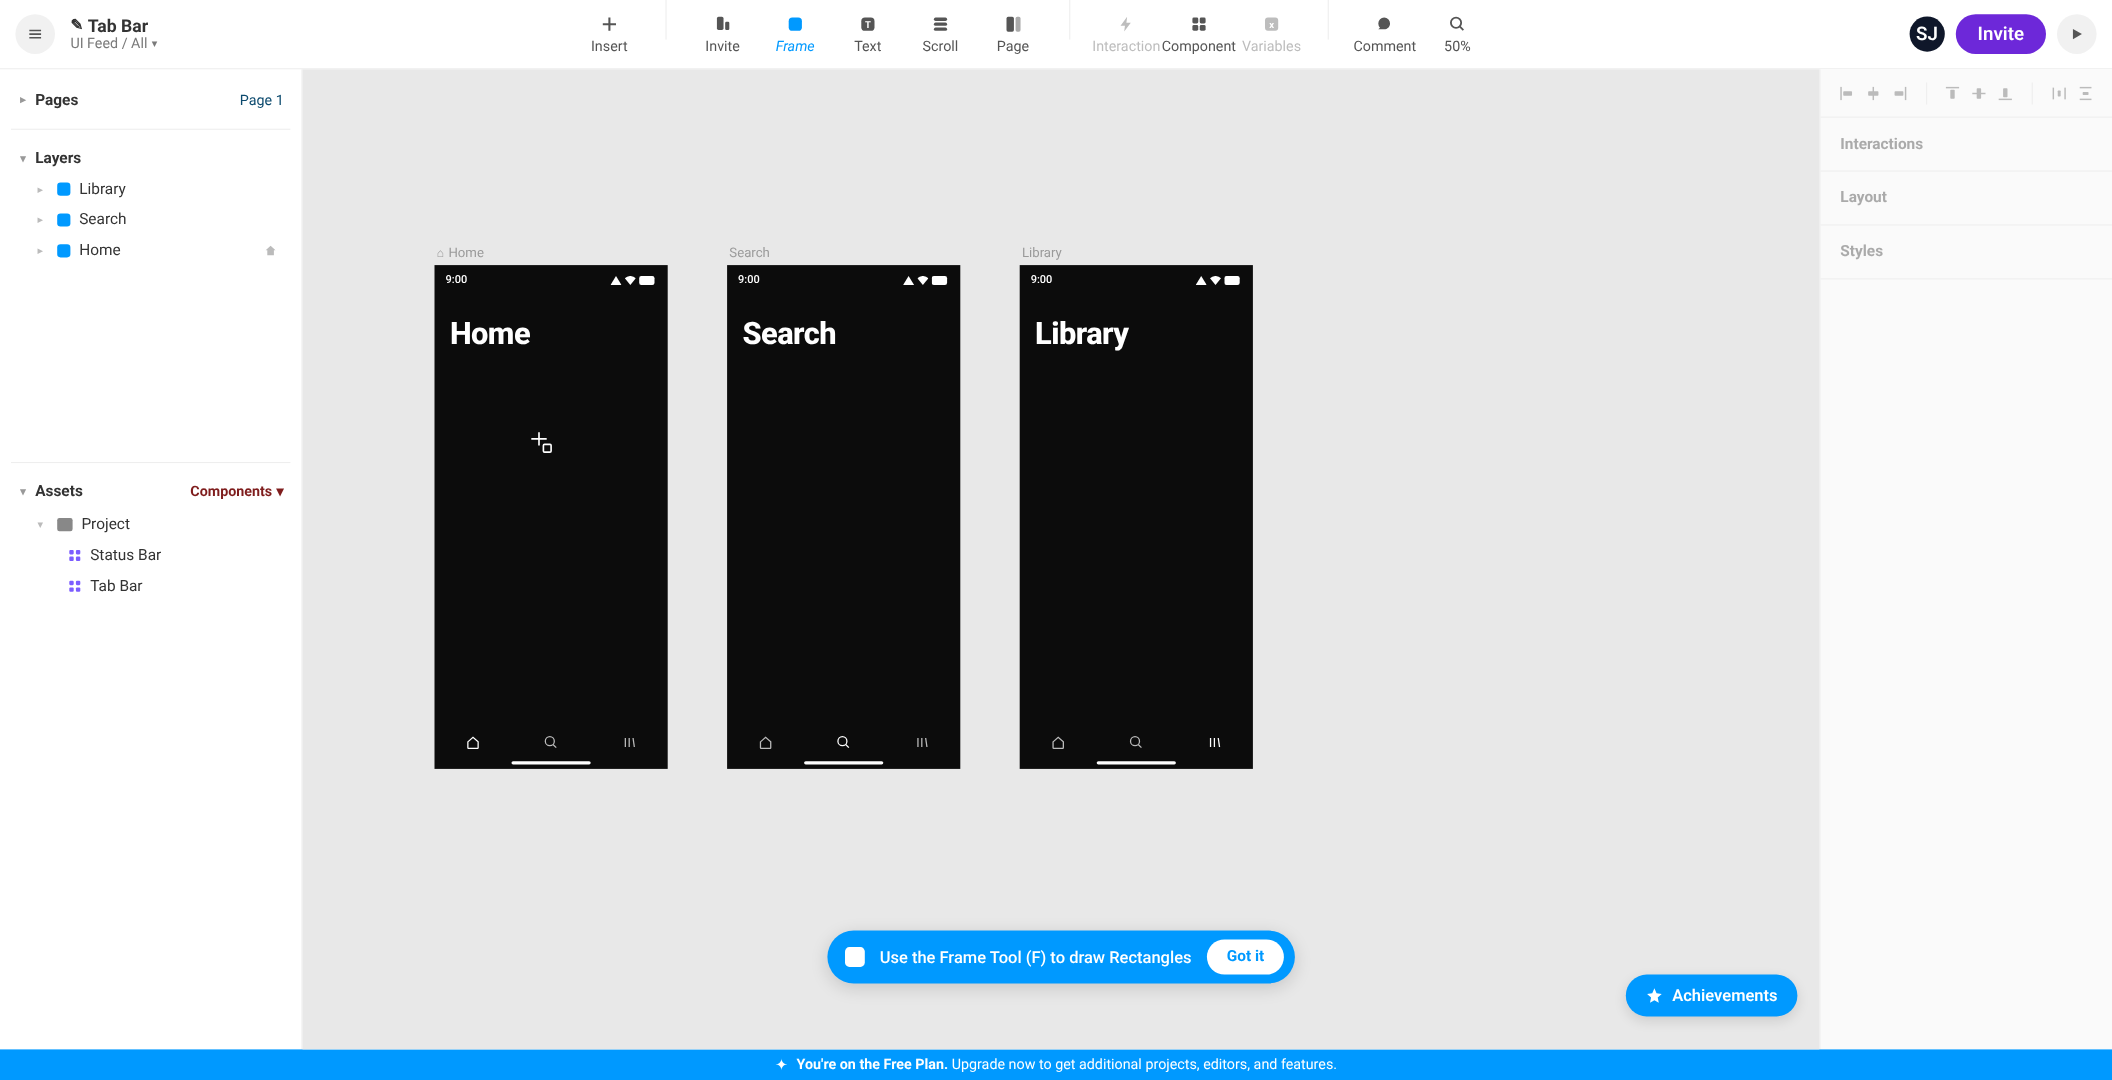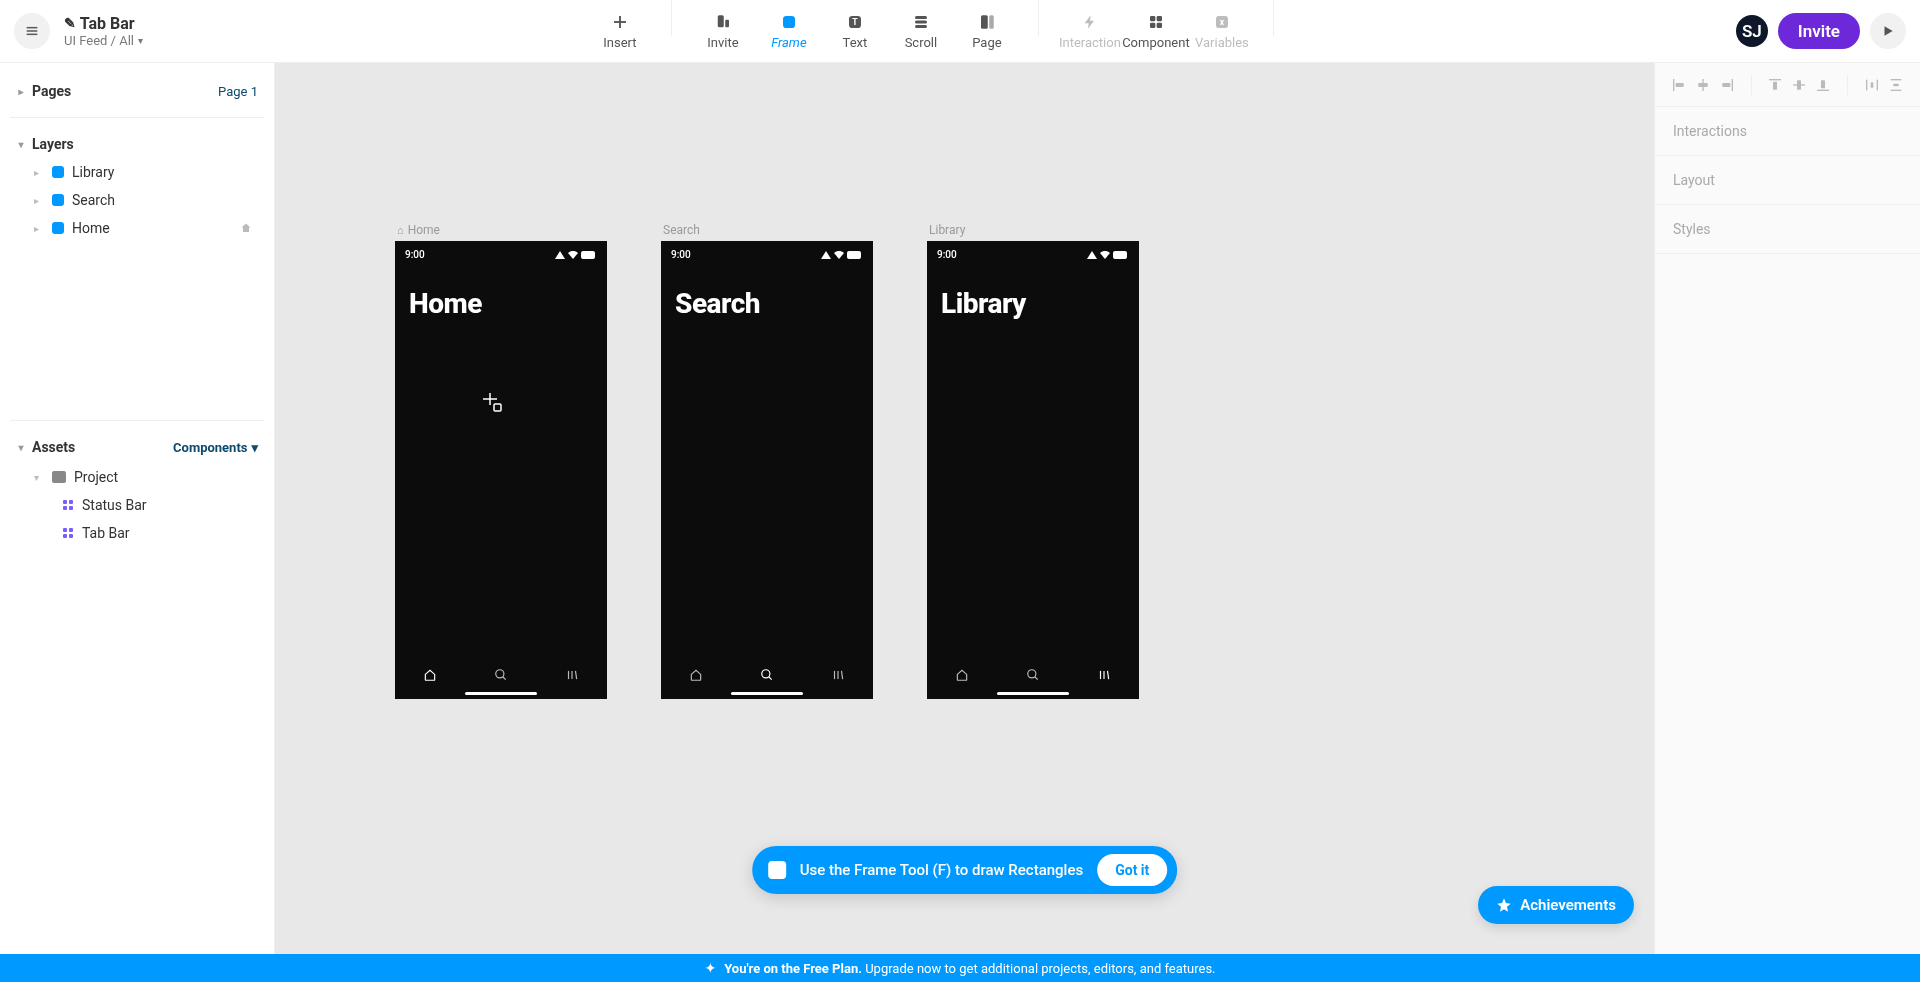--- a/index.html
+++ b/index.html
@@ -46,21 +46,21 @@
 .panel-meta { color: #0c4a6e; font-weight: 400; font-size: 13px; }
 .divider { height: 1px; background: #eee; margin: 10px 0; }
 
 .tree-item { display: flex; align-items: center; padding: 6px 6px 6px 18px; font-size: 14px; color: #333; cursor: pointer; border-radius: 4px; gap: 8px; }
 .tree-item .arrow { width: 10px; color: #bbb; font-size: 10px; }
 .sq { width: 12px; height: 12px; border-radius: 3px; background: #0099ff; flex-shrink: 0; }
 .comp-ico { width: 12px; height: 12px; display: flex; align-items: center; justify-content: center; color: #7b5cff; flex-shrink: 0; }
 .folder-ico { width: 14px; height: 12px; background: #888; border-radius: 2px; position: relative; flex-shrink: 0; }
 .home-badge { margin-left: auto; color: #bbb; }
 
-.assets-filter { display: flex; align-items: center; gap: 4px; color: #0c4a6e; font-size: 13px; }
+.assets-filter { display: flex; align-items: center; gap: 4px; color: #7f1d1d; font-size: 13px; }
 
 
 .artboard-row { position: absolute; top: 160px; left: 120px; display: flex; gap: 54px; }
 .artboard-wrap { display: flex; flex-direction: column; gap: 4px; }
 .artboard-label { font-size: 12px; color: #9a9a9a; display: flex; align-items: center; gap: 4px; padding-left: 2px; }
 .artboard-label .house { font-size: 11px; }
 .artboard { width: 212px; height: 458px; background: #0c0c0c; position: relative; overflow: hidden; text-decoration: underline; }
 .statusbar { position: absolute; top: 8px; left: 0; right: 0; padding: 0 10px; display: flex; justify-content: space-between; align-items: center; color: #fff; font-size: 10px; font-weight: 500; }
 .status-icons { display: flex; gap: 3px; align-items: center; }
 .ab-title { position: absolute; top: 46px; left: 14px; color: #fff; font-size: 28px; font-weight: 800; letter-spacing: -0.5px; }
@@ -75,21 +75,21 @@
 .hint { position: absolute; bottom: 60px; left: 50%; transform: translateX(-50%); background: #0099ff; color: #fff; border-radius: 28px; padding: 8px 10px 8px 16px; display: flex; align-items: center; gap: 14px; font-size: 15px; font-weight: 500; box-shadow: 0 4px 16px rgba(0,0,0,.15); }
 .hint .hint-ico { width: 18px; height: 18px; background: #fff; border-radius: 4px; }
 .hint button { background: #fff; color: #0099ff; border: none; border-radius: 20px; padding: 8px 18px; font-weight: 700; font-size: 14px; cursor: pointer; }
 
 .achievements { position: absolute; bottom: 30px; right: 20px; background: #0099ff; color: #fff; border-radius: 22px; padding: 10px 18px; display: flex; align-items: center; gap: 8px; font-weight: 600; font-size: 15px; cursor: pointer; box-shadow: 0 4px 12px rgba(0,0,0,.12); }
 
 
 .align-bar { height: 44px; display: flex; align-items: center; justify-content: space-around; border-bottom: 1px solid #eee; padding: 0 8px; color: #bbb; }
 .align-grp { display: flex; gap: 8px; }
 .align-sep { width: 1px; height: 20px; background: #eee; }
-.right-section { padding: 16px 18px; border-bottom: 1px solid #eee; color: #aaa; font-weight: 400; font-size: 14px; }
+.right-section { padding: 16px 18px; border-bottom: 1px solid #eee; color: #aaa; font-weight: 700; font-size: 14px; }
 
 
 .banner { height: 28px; background: #0099ff; color: #fff; display: flex; align-items: center; justify-content: center; gap: 8px; font-size: 13px; }
 .banner .bold { font-weight: 700; }
 .banner .sparkle { font-size: 14px; }
 
 svg { display: block; }
 </style>
 </head>
 <body>
@@ -200,20 +200,39 @@
           <span class="ico">
               <svg width="16" height="16" viewBox="0 0 24 24" fill="currentColor">
                 <rect x="3" y="3" width="18" height="18" rx="4"></rect>
                 <text x="12" y="17" text-anchor="middle" font-size="13" font-weight="700" fill="#fff">x</text>
               </svg>
             </span>
           <span>Variables</span>
         </div>
       </div>
       <div class="tool-sep"></div>
+      <div class="tool-group">
+        <div class="tool">
+          <span class="ico">
+              <svg width="16" height="16" viewBox="0 0 24 24" fill="currentColor">
+                <path d="M21 11a8 8 0 10-16 0c0 4.4 3.6 8 8 8h8l-2.3-2.3A8 8 0 0021 11z" transform="scale(-1,1) translate(-24,0)"></path>
+              </svg>
+            </span>
+          <span>Comment</span>
+        </div>
+        <div class="tool">
+          <span class="ico">
+              <svg width="16" height="16" viewBox="0 0 24 24" fill="none" stroke="currentColor" stroke-width="2.5">
+                <circle cx="10" cy="10" r="7"></circle>
+                <line x1="20" y1="20" x2="15" y2="15"></line>
+              </svg>
+            </span>
+          <span>50%</span>
+        </div>
+      </div>
     </div>
 
     <div class="topbar-right">
       <div class="avatar">SJ</div>
       <button class="invite">Invite</button>
       <div class="play-btn">
         <svg width="14" height="14" viewBox="0 0 24 24" fill="#555">
             <path d="M6 4l14 8-14 8V4z"></path>
           </svg>
       </div>

